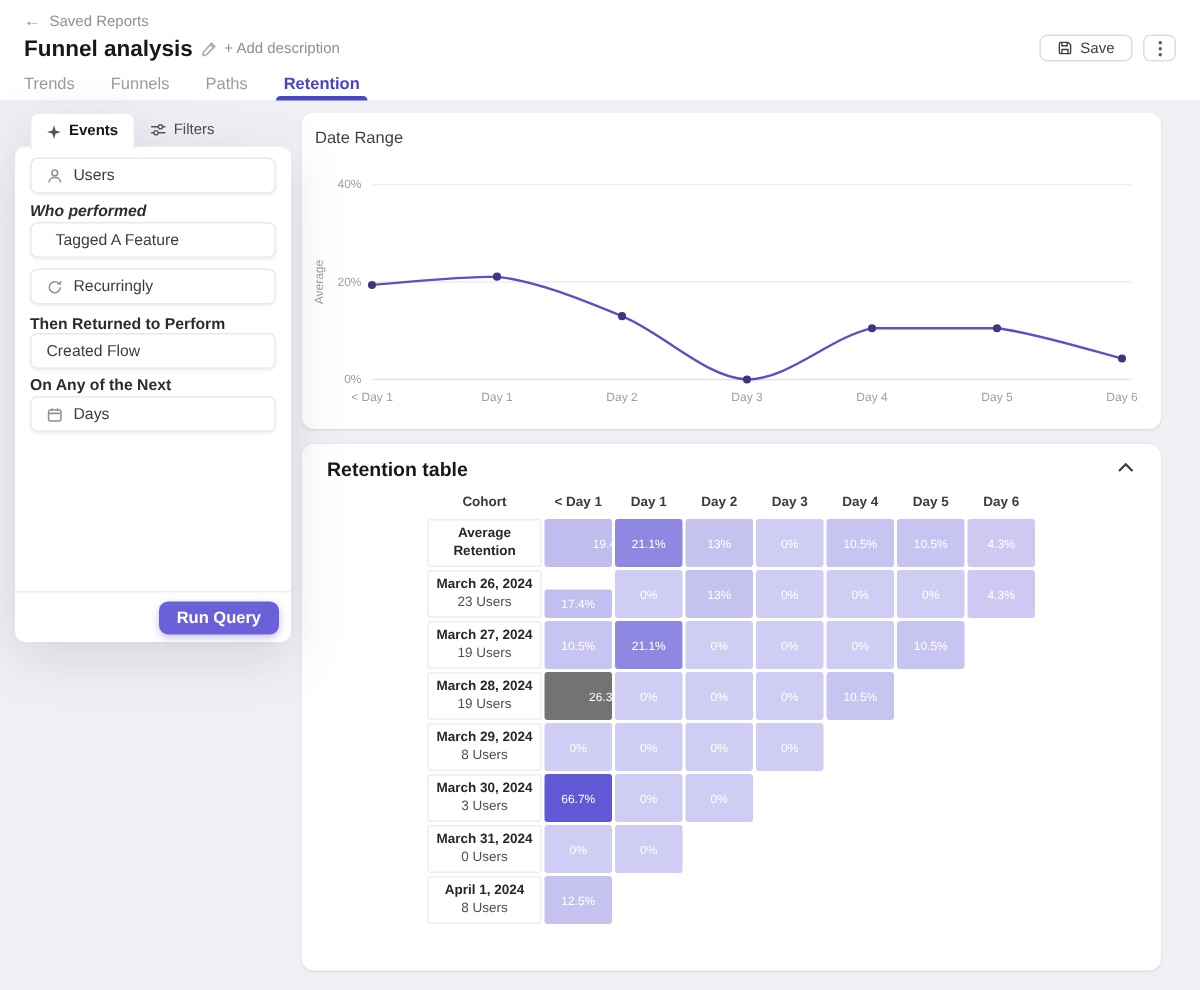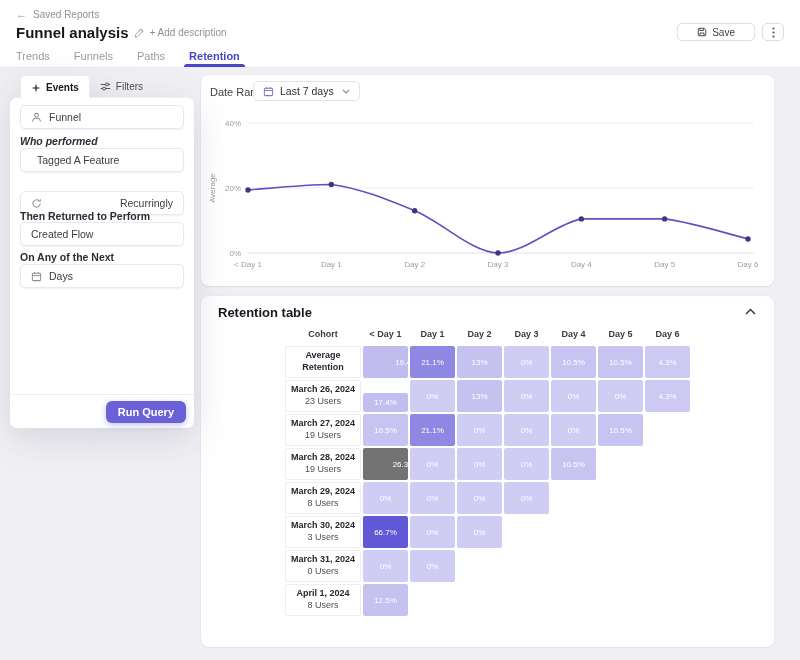--- a/index.html
+++ b/index.html
@@ -8,21 +8,21 @@
 
   
   .apphdr { position:absolute; left:0; top:0; right:0; height:68px; background:#fff; border-bottom:1px solid #e9e9ee; z-index:2; }
   .back { position:absolute; left:16px; top:9px; display:flex; align-items:center; gap:6px; font-size:10px; color:#8f8f98; cursor:pointer; }
   .back .arrow { font-size:11px; line-height:1; }
   .titlerow { position:absolute; left:16px; top:24px; display:flex; align-items:center; gap:5px; }
   .title { font-size:15px; font-weight:700; color:#17171f; }
   .icon-btn { display:inline-flex; align-items:center; color:#a5a5ad; cursor:pointer; }
   .adddesc { font-size:10px; color:#8f8f98; cursor:pointer; }
   .hdrbtns { position:absolute; right:16px; top:23px; display:flex; gap:7px; }
-  .btn-save { display:flex; align-items:center; gap:5px; height:18px; padding:0 19px; background:#fff; border:1px solid #dcdce2; border-radius:5px; font-size:10px; color:#3c3c46; cursor:pointer; }
+  .btn-save { display:flex; align-items:center; gap:5px; height:18px; padding:0 11px; background:#fff; border:1px solid #dcdce2; border-radius:5px; font-size:10px; color:#3c3c46; cursor:pointer; }
   .btn-more { width:22px; height:18px; display:flex; align-items:center; justify-content:center; background:#fff; border:1px solid #dcdce2; border-radius:5px; cursor:pointer; color:#55555e; }
   .tabs { position:absolute; left:16px; bottom:0; display:flex; gap:24px; height:22px; }
   .tab { position:relative; display:flex; align-items:center; font-size:11px; color:#9b9ba3; cursor:pointer; }
   .tab.active { color:#4b44c4; font-weight:700; }
   .tab.active::after { content:""; position:absolute; left:-5px; right:-5px; bottom:0; height:3px; background:#4b44c4; border-radius:3px 3px 0 0; }
 
   
   .card { position:absolute; background:#fff; border-radius:8px; box-shadow:0 1px 2px rgba(25,25,50,.06), 0 0 0 1px rgba(25,25,50,.02); }
   #chartCard { left:201px; top:75px; width:573px; height:211px; }
   #tableCard { left:201px; top:296px; width:573px; height:351px; }
@@ -30,21 +30,21 @@
   
   .qpanel { position:absolute; left:10px; top:75px; width:184px; height:353px; z-index:5; filter:drop-shadow(0 10px 18px rgba(35,35,70,.14)); }
   .qtabs { position:relative; display:flex; padding-left:10px; height:23px; z-index:2; }
   .qtab { display:flex; align-items:center; gap:5px; padding:0 10px; font-size:10px; color:#4a4a52; cursor:pointer; border-radius:5px 5px 0 0; }
   .qtab.active { background:#fff; border:1px solid #eaeaef; border-bottom:none; color:#17171f; font-weight:700; margin-bottom:-1px; }
   .qbody { position:absolute; top:22px; left:0; right:0; bottom:0; background:#fff; border-radius:7px; border-top:1px solid #f0f0f4; }
   .sel { position:absolute; left:10px; right:10px; height:24px; display:flex; align-items:center; gap:7px; padding:0 10px; background:#fff; border:1px solid #e8e8ee; border-radius:5px; box-shadow:0 1px 2px rgba(20,20,50,.06); font-size:10.5px; color:#3c3c46; cursor:pointer; }
   .sel .sicon { display:inline-flex; color:#8f8f98; }
   .flabel { position:absolute; left:10px; font-size:10.5px; font-weight:700; color:#2c2c35; }
   #selUsers { top:7px; }  #lblWho { top:37px;font-style:italic; }  #selEvent { top:50px;padding-left:16px; }
-  #selRecur { top:93px;justify-content:space-between; } #lblThen { top:112px; } #selFlow { top:124px; }
+  #selRecur { top:81px; } #lblThen { top:112px; } #selFlow { top:124px; }
   #lblNext { top:153px; } #selDays { top:166px; }
   .qfooter { position:absolute; left:0; right:0; bottom:0; height:34px; border-top:1px solid #ededf2; display:flex; align-items:center; justify-content:flex-end; padding-right:8px; }
   .runbtn { background:#6a61d8; color:#fff; border:none; font-family:inherit; font-size:11px; font-weight:600; padding:5px 12px; border-radius:6px; cursor:pointer; box-shadow:0 2px 6px rgba(90,80,200,.35); }
 
   
   .dr-label { position:absolute; left:9px; top:11px; font-size:11px; color:#3f3f49; }
   .dr-btn { position:absolute; left:52px; top:6px; height:20px; display:flex; align-items:center; gap:6px; padding:0 9px; background:#fff; border:1px solid #e3e3e9; border-radius:5px; font-size:10.5px; color:#2e2e37; cursor:pointer; }
   .dr-btn .sicon { display:inline-flex; color:#7d7dc9; }
   .dr-btn .chev { display:inline-flex; color:#8f8f98; margin-left:2px; }
   #chartSvg { position:absolute; left:4px; top:36px; }
@@ -102,36 +102,20 @@
     <div class="tabs">
       <div class="tab">Trends</div>
       <div class="tab">Funnels</div>
       <div class="tab">Paths</div>
       <div class="tab active">Retention</div>
     </div>
   </div>
 
   <div class="card" id="chartCard">
     <span class="dr-label">Date Range</span>
-    <button class="dr-btn">
-      <span class="sicon">
-        <svg width="11" height="11" viewBox="0 0 12 12" fill="none" stroke="currentColor" stroke-width="1.1">
-            <rect x="1.5" y="2.5" width="9" height="8" rx="1.2"></rect>
-            <path d="M1.5 5 h9"></path>
-            <path d="M4 1.2 v2"></path>
-            <path d="M8 1.2 v2"></path>
-          </svg>
-      </span>
-      <span>Last 7 days</span>
-      <span class="chev">
-        <svg width="8" height="5" viewBox="0 0 8 5" fill="none" stroke="currentColor" stroke-width="1.2">
-            <path d="M1 1 L4 4 L7 1"></path>
-          </svg>
-      </span>
-    </button>
     <svg id="chartSvg" width="565" height="170">
         <line x1="43" y1="12" x2="549" y2="12" stroke="#ededf2" stroke-width="1"></line>
         <text x="36" y="14.5" text-anchor="end" font-size="8" fill="#9d9da5">40%</text>
         <line x1="43" y1="77" x2="549" y2="77" stroke="#ededf2" stroke-width="1"></line>
         <text x="36" y="79.5" text-anchor="end" font-size="8" fill="#9d9da5">20%</text>
         <line x1="43" y1="142" x2="549" y2="142" stroke="#e1e1e7" stroke-width="1"></line>
         <text x="36" y="144.5" text-anchor="end" font-size="8" fill="#9d9da5">0%</text>
         <text x="10" y="77" text-anchor="middle" font-size="8" fill="#9d9da5" transform="rotate(-90 10 77)">Average</text>
         <text x="43" y="156" text-anchor="middle" font-size="8" fill="#9d9da5">&lt; Day 1</text>
         <text x="126.33333333333333" y="156" text-anchor="middle" font-size="8" fill="#9d9da5">Day 1</text>
@@ -278,21 +262,21 @@
       </div>
     </div>
     <div class="qbody">
       <div class="sel" id="selUsers">
         <span class="sicon">
           <svg width="11" height="11" viewBox="0 0 12 12" fill="none" stroke="currentColor" stroke-width="1.1">
               <circle cx="6" cy="3.6" r="2.1"></circle>
               <path d="M1.8 10.6 c0-2.4 1.9-3.7 4.2-3.7 s4.2 1.3 4.2 3.7"></path>
             </svg>
         </span>
-        <span>Funnel</span>
+        <span>Users</span>
       </div>
       <div class="flabel" id="lblWho">Who performed</div>
       <div class="sel" id="selEvent">
         <span>Tagged A Feature</span>
       </div>
       <div class="sel" id="selRecur">
         <span class="sicon">
           <svg width="11" height="11" viewBox="0 0 12 12" fill="none" stroke="currentColor" stroke-width="1.1">
               <path d="M10 6 a4 4 0 1 1-1.2-2.85"></path>
               <path d="M10.2 1.4 L10.1 3.6 L7.9 3.4"></path>

